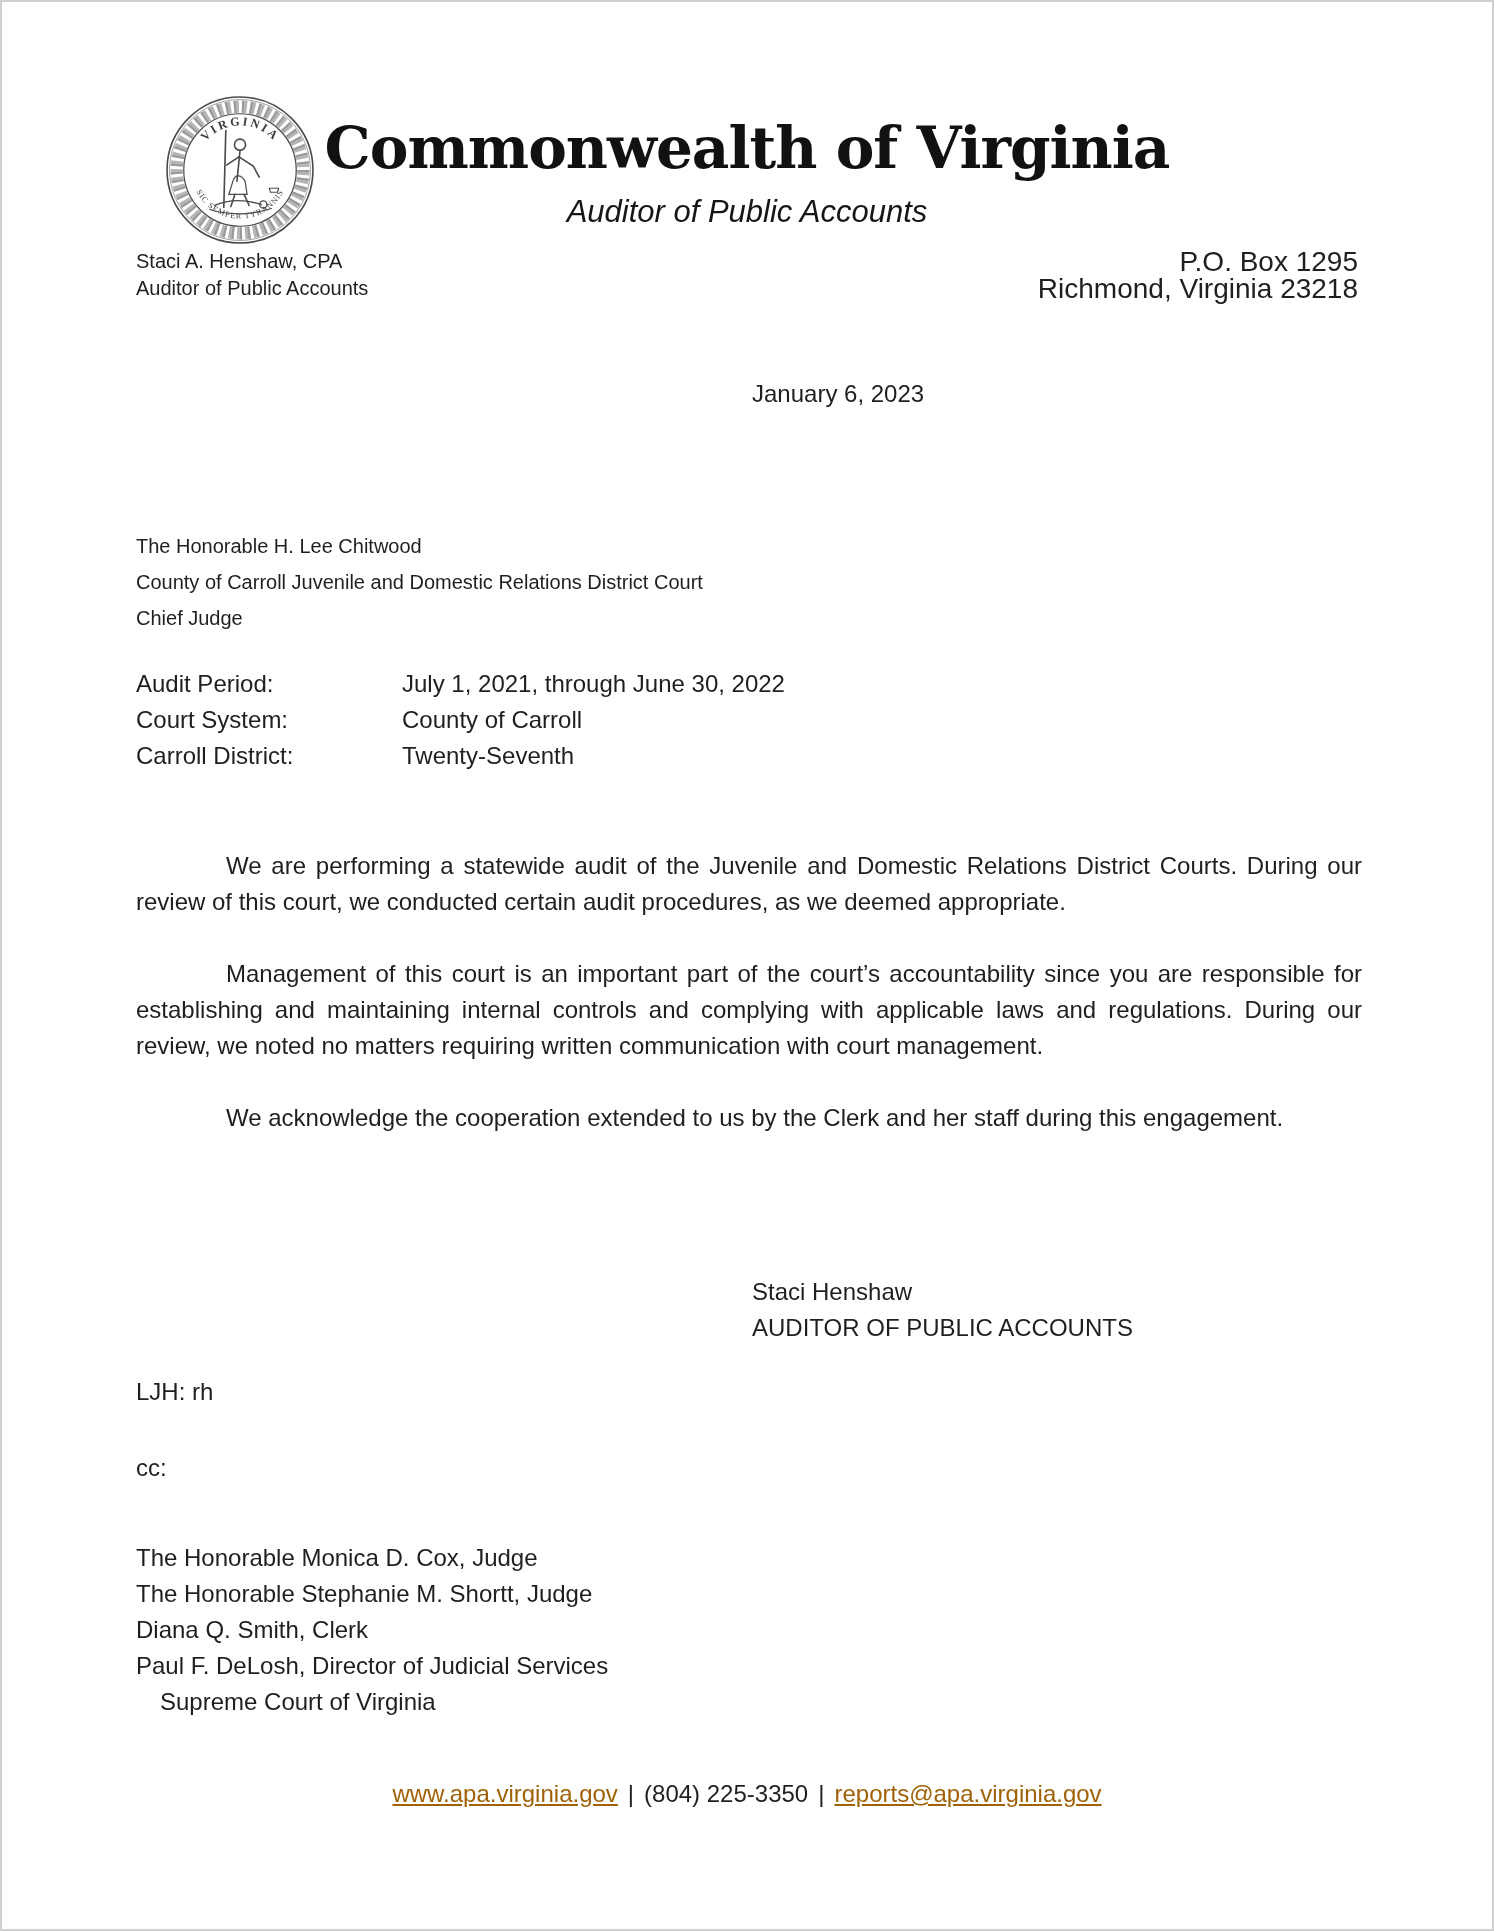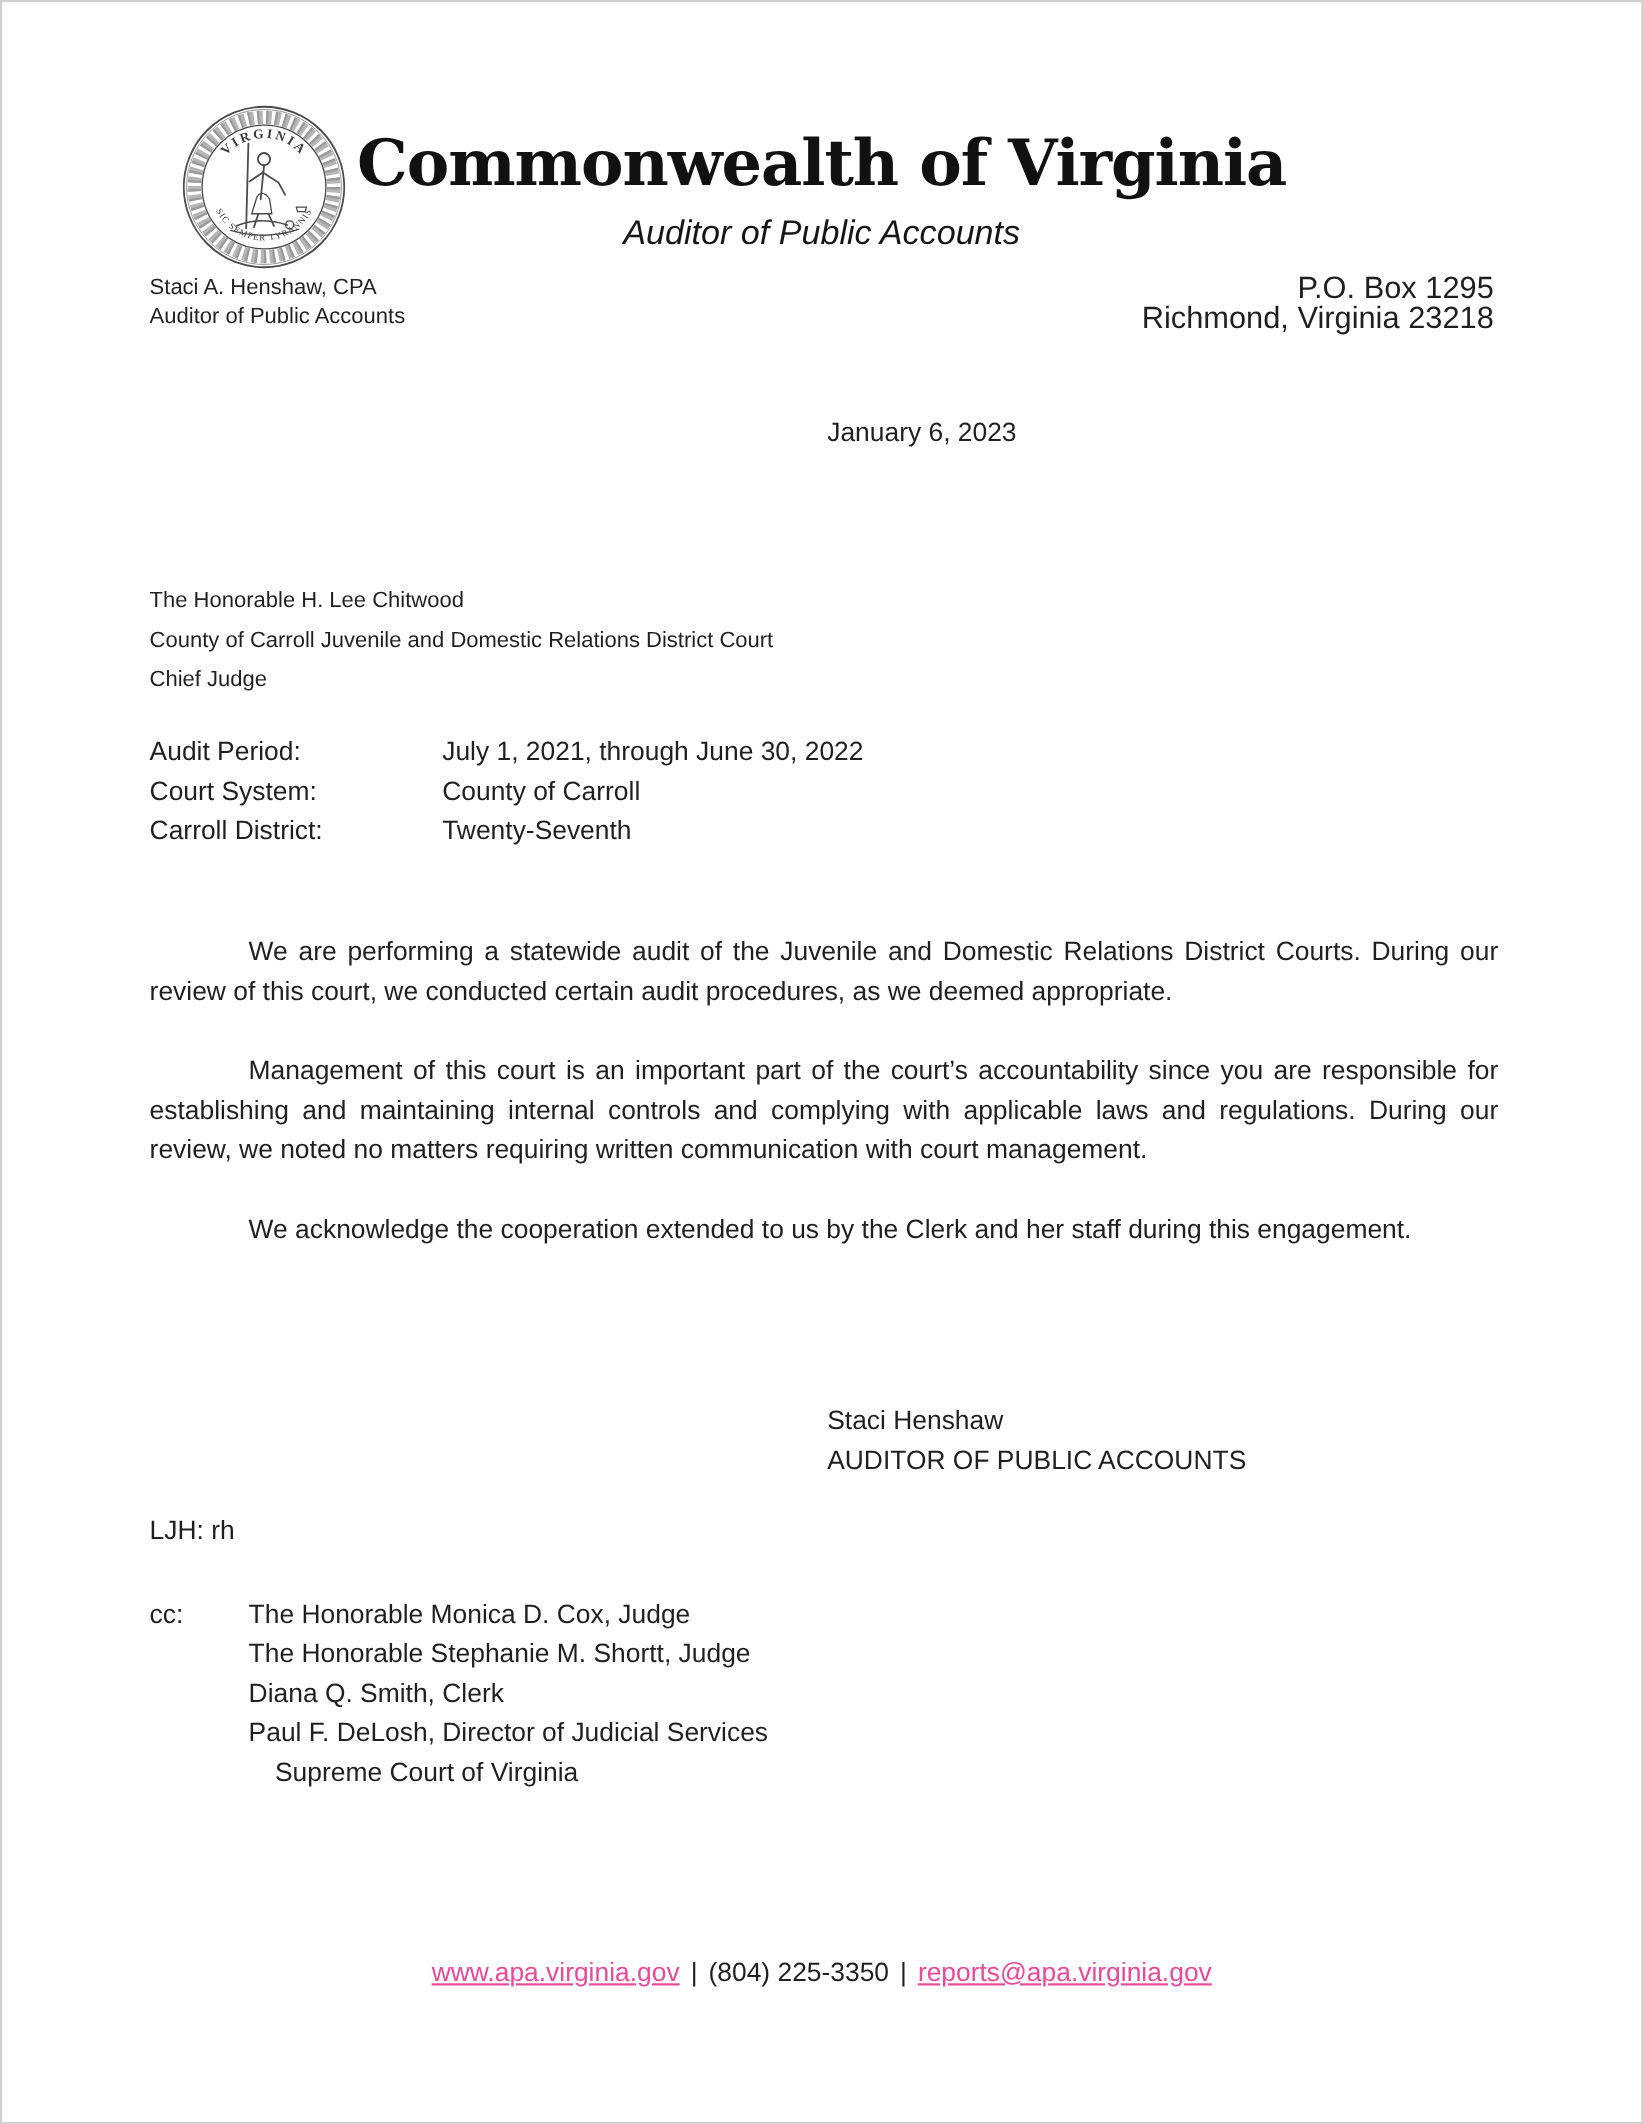--- a/index.html
+++ b/index.html
@@ -43,30 +43,30 @@
   .audit-row { display: flex; }
   .audit-row .lbl { width: 266px; flex: 0 0 266px; }
 
   .letter-body { left: 134px; top: 846px; width: 1226px; font-size: 24px; line-height: 36px; }
   .letter-body p { margin: 0; text-align: justify; text-indent: 90px; }
   .letter-body p + p { margin-top: 36px; }
 
   .signature { left: 750px; top: 1272px; font-size: 24px; line-height: 36px; }
   .ref-initials { left: 134px; top: 1376px; font-size: 24px; }
 
-  .cc-block { left: 134px; top: 1448px; font-size: 24px; line-height: 36px; display: flex; }
+  .cc-block { left: 134px; top: 1448px; font-size: 24px; line-height: 36px; display: flex; flex-direction: column; }
   .cc-label { width: 90px; flex: 0 0 90px; }
   .cc-items div.indent-more { padding-left: 24px; }
 
   .footer {
     left: 0; right: 0; top: 1778px;
     text-align: center;
     font-size: 24px;
   }
-  .footer a { color: #ec4899; text-decoration: underline; cursor: pointer; margin-top: 20px; }
+  .footer a { color: #a16207; text-decoration: underline; cursor: pointer; margin-top: 20px; }
   .footer .sep { color: #1f1f1f; margin: 0 10px; }
 
   
   .seal svg { width: 100%; height: 100%; }
   .seal text {
     font-family: "Liberation Serif", serif;
     fill: #3c3c3c;
   }
 </style>
 </head>

